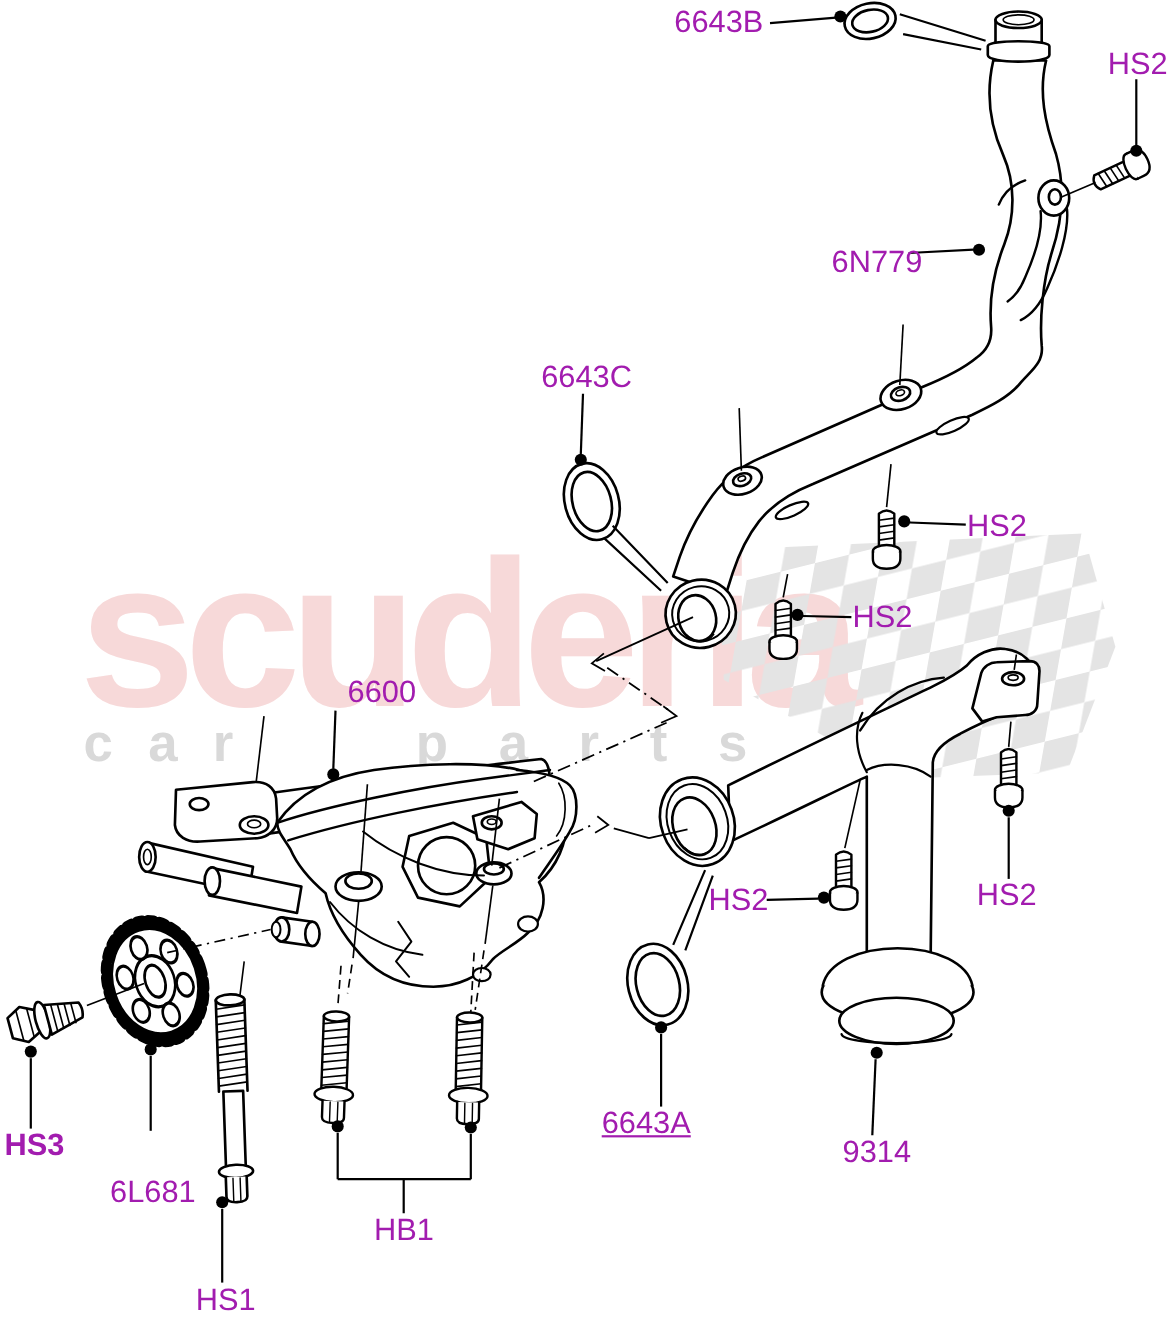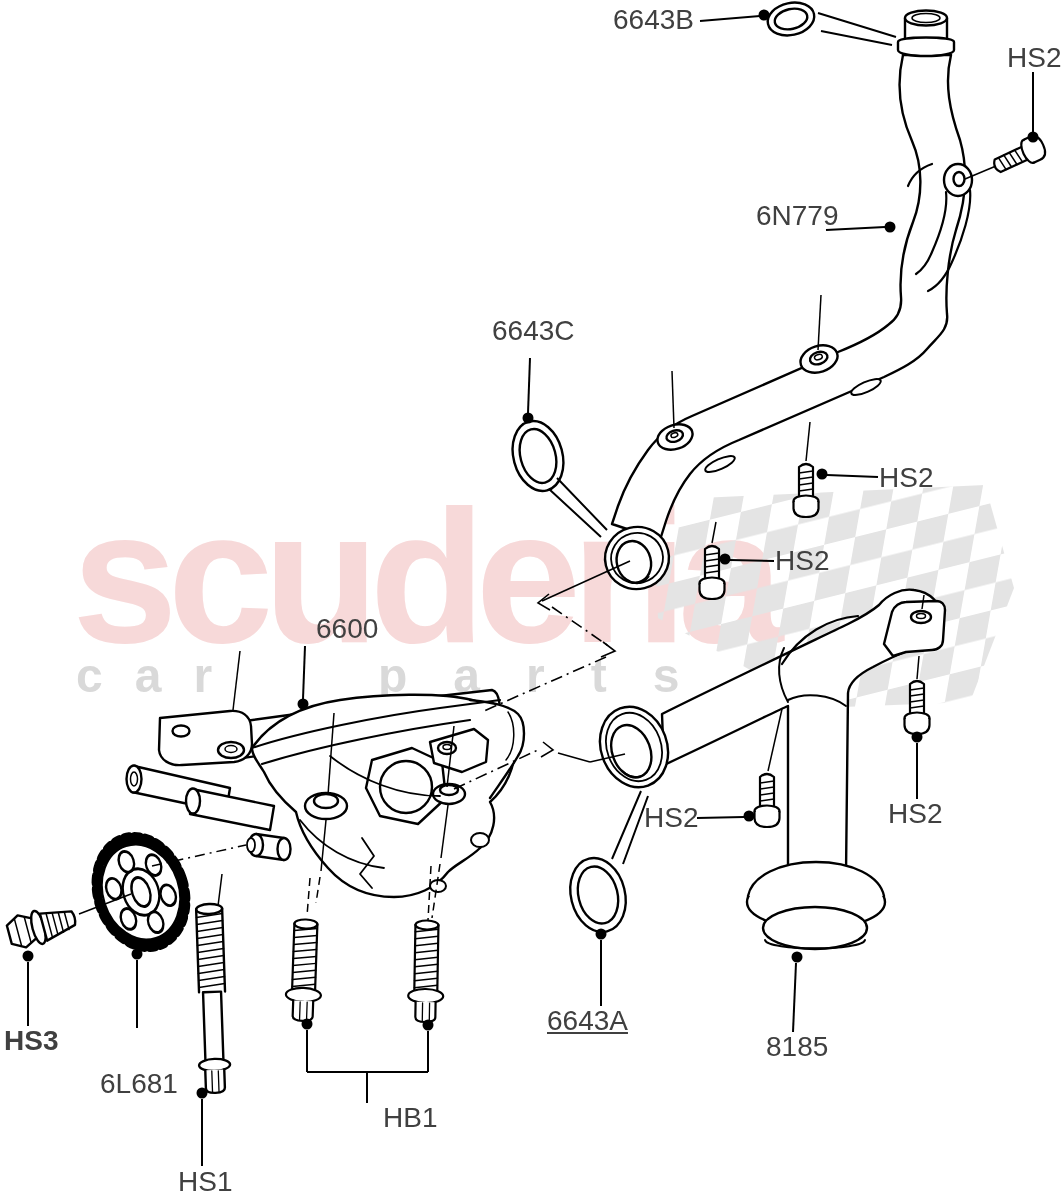--- a/index.html
+++ b/index.html
@@ -1,19 +1,19 @@
 <!DOCTYPE html>
 <html><head>
 <meta charset="utf-8">
 <style>
   html,body{margin:0;padding:0;background:#fff;}
   #stage{position:relative;width:1064px;height:1200px;background:#ffffff;overflow:hidden;
          font-family:"Liberation Sans", sans-serif;}
   #stage svg{position:absolute;left:0;top:0;}
-  .callout{position:absolute;font-size:28px;line-height:1;color:#404040;white-space:nowrap;
+  .callout{position:absolute;font-size:28px;line-height:1;color:#a21caf;white-space:nowrap;
            font-family:"Liberation Sans", sans-serif;}
 </style>
 </head>
 <body>
 
 <div id="stage">
 
 <svg width="1064" height="1200" viewBox="0 0 1064 1200">
   <defs>
     <pattern id="chk" width="64" height="52" patternUnits="userSpaceOnUse" patternTransform="rotate(-14) skewX(-24)">
@@ -298,27 +298,27 @@
     <path d="M601,940 L601,1006"></path>       
         <circle cx="601" cy="934" r="5.5" fill="#000" stroke="none"></circle>
     <path d="M612,859 L641,791 M623,864 L648,796"></path>
     <path d="M796,963 L793,1032"></path>       
         <circle cx="797" cy="957" r="5.5" fill="#000" stroke="none"></circle>
   </g>
 </svg>
 
 <div class="callout" style="left:613px;top:6px;">6643B</div>
 <div class="callout" style="left:1007px;top:44px;">HS2</div>
-<div class="callout" style="left:756px;top:202px;">6N779</div>
-<div class="callout" style="left:492px;top:317px;">6643C</div>
+<div class="callout" style="left:756px;top:224px;">6N779</div>
+<div class="callout" style="left:492px;top:329px;">6643C</div>
 <div class="callout" style="left:879px;top:464px;">HS2</div>
 <div class="callout" style="left:775px;top:547px;">HS2</div>
 <div class="callout" style="left:276px;top:615px;margin-left:40px;">6600</div>
 <div class="callout" style="left:644px;top:804px;">HS2</div>
 <div class="callout" style="left:888px;top:800px;">HS2</div>
 <div class="callout" style="left:4px;top:1027px;font-weight:bold;">HS3</div>
 <div class="callout" style="left:100px;top:1070px;">6L681</div>
 <div class="callout" style="left:178px;top:1168px;">HS1</div>
-<div class="callout" style="left:340px;top:1104px;margin-left:43px;">HB1</div>
+<div class="callout" style="left:340px;top:1104px;">HB1</div>
 <div class="callout" style="left:547px;top:1007px;text-decoration:underline;">6643A</div>
-<div class="callout" style="left:766px;top:1033px;">8185</div>
+<div class="callout" style="left:766px;top:1033px;">9314</div>
 
 </div>
 
 </body></html>

